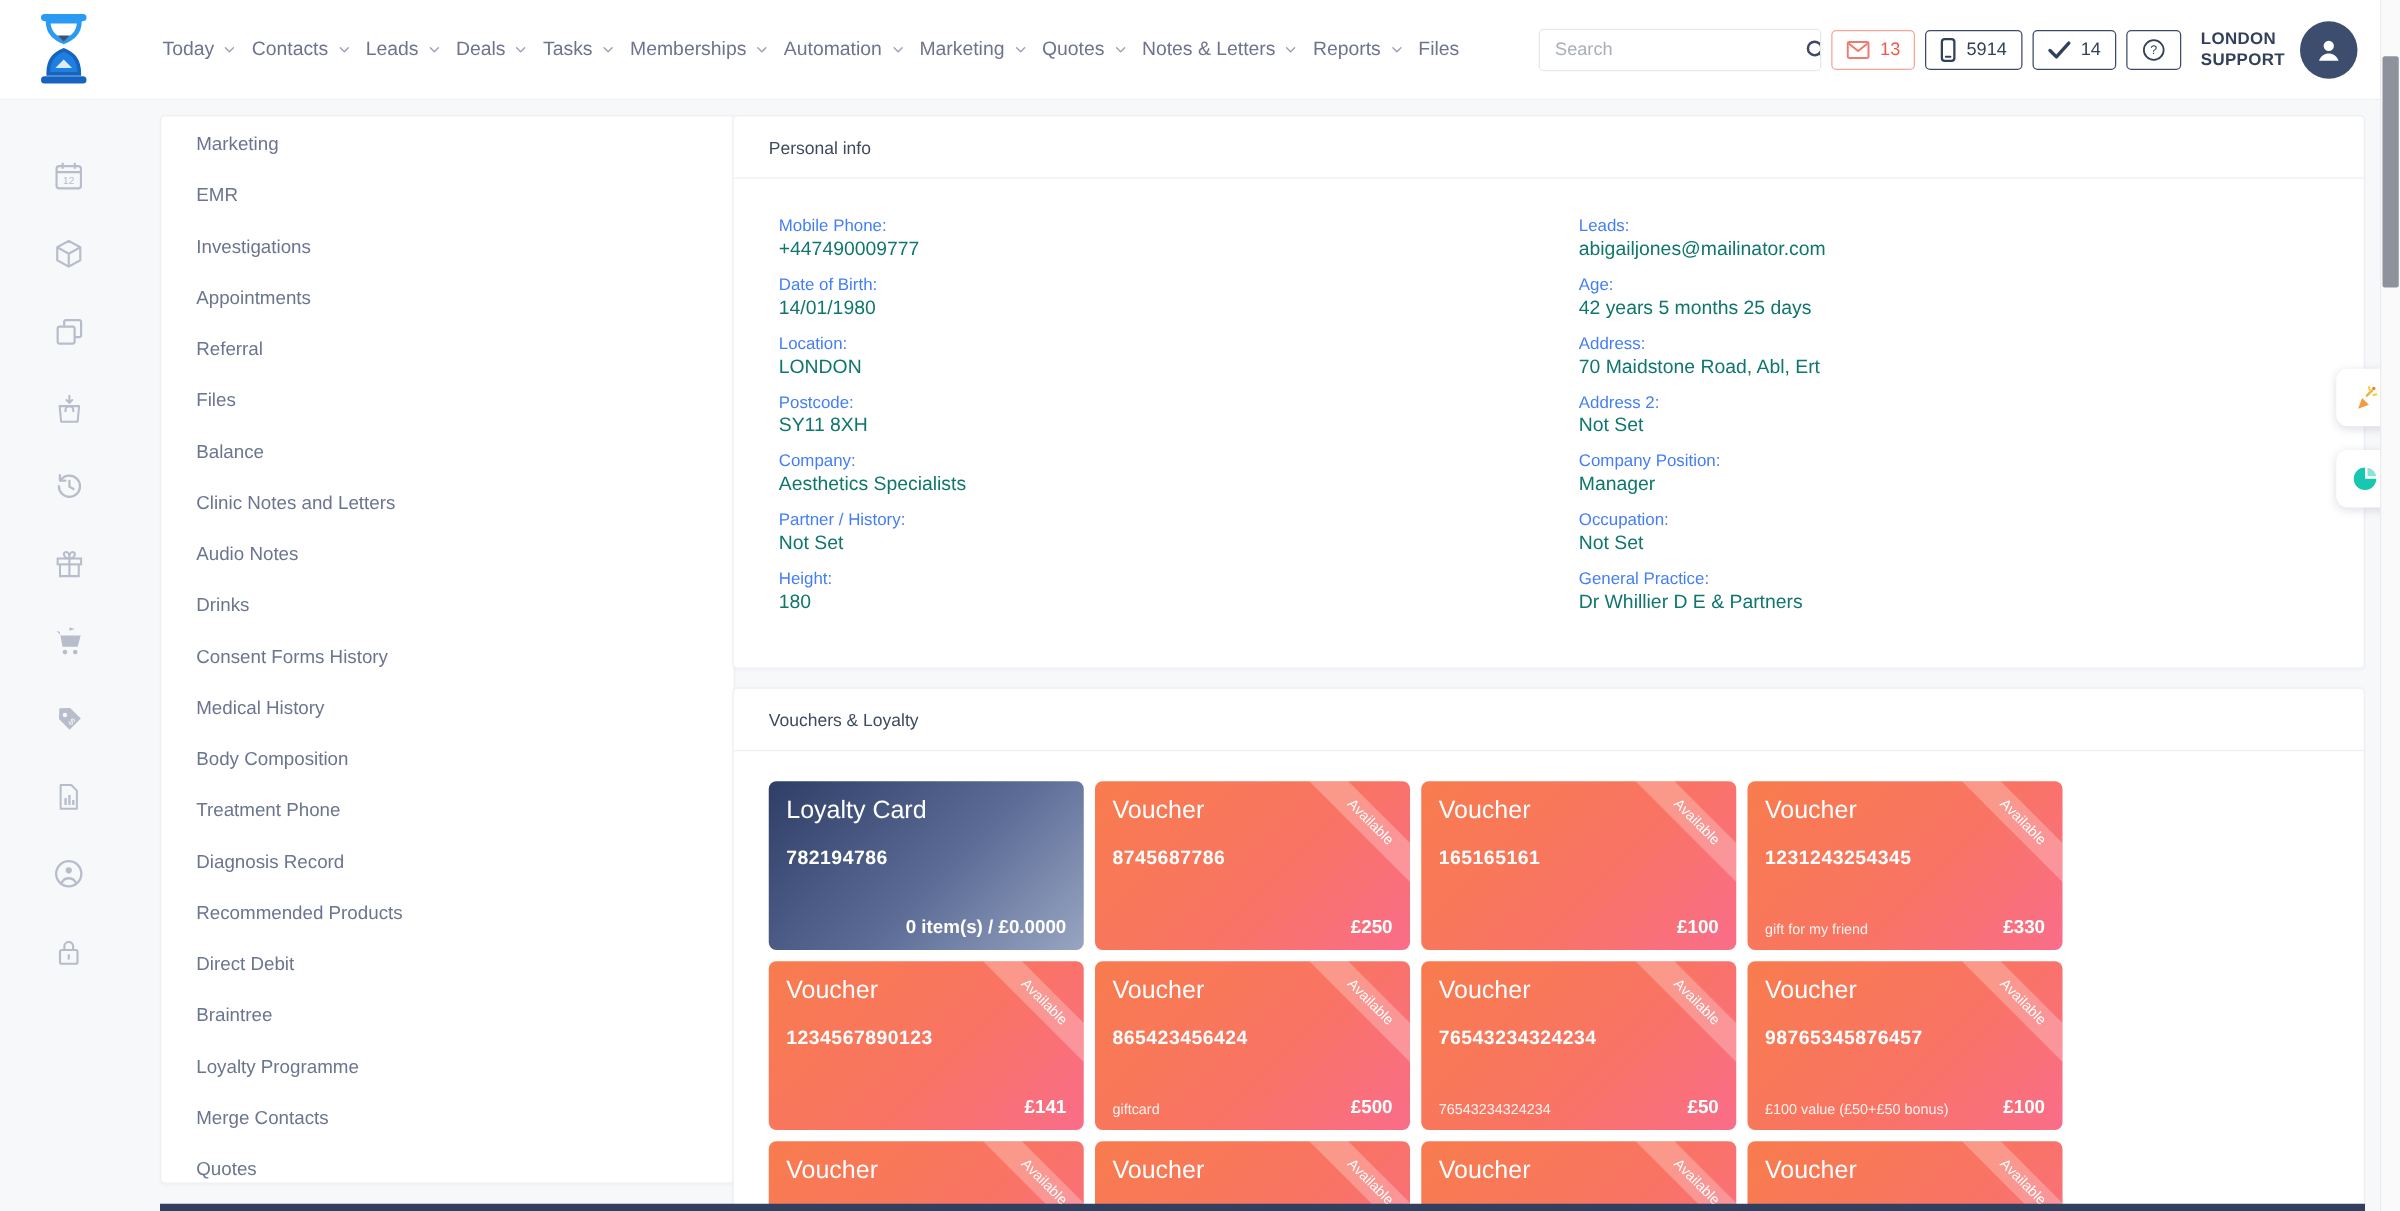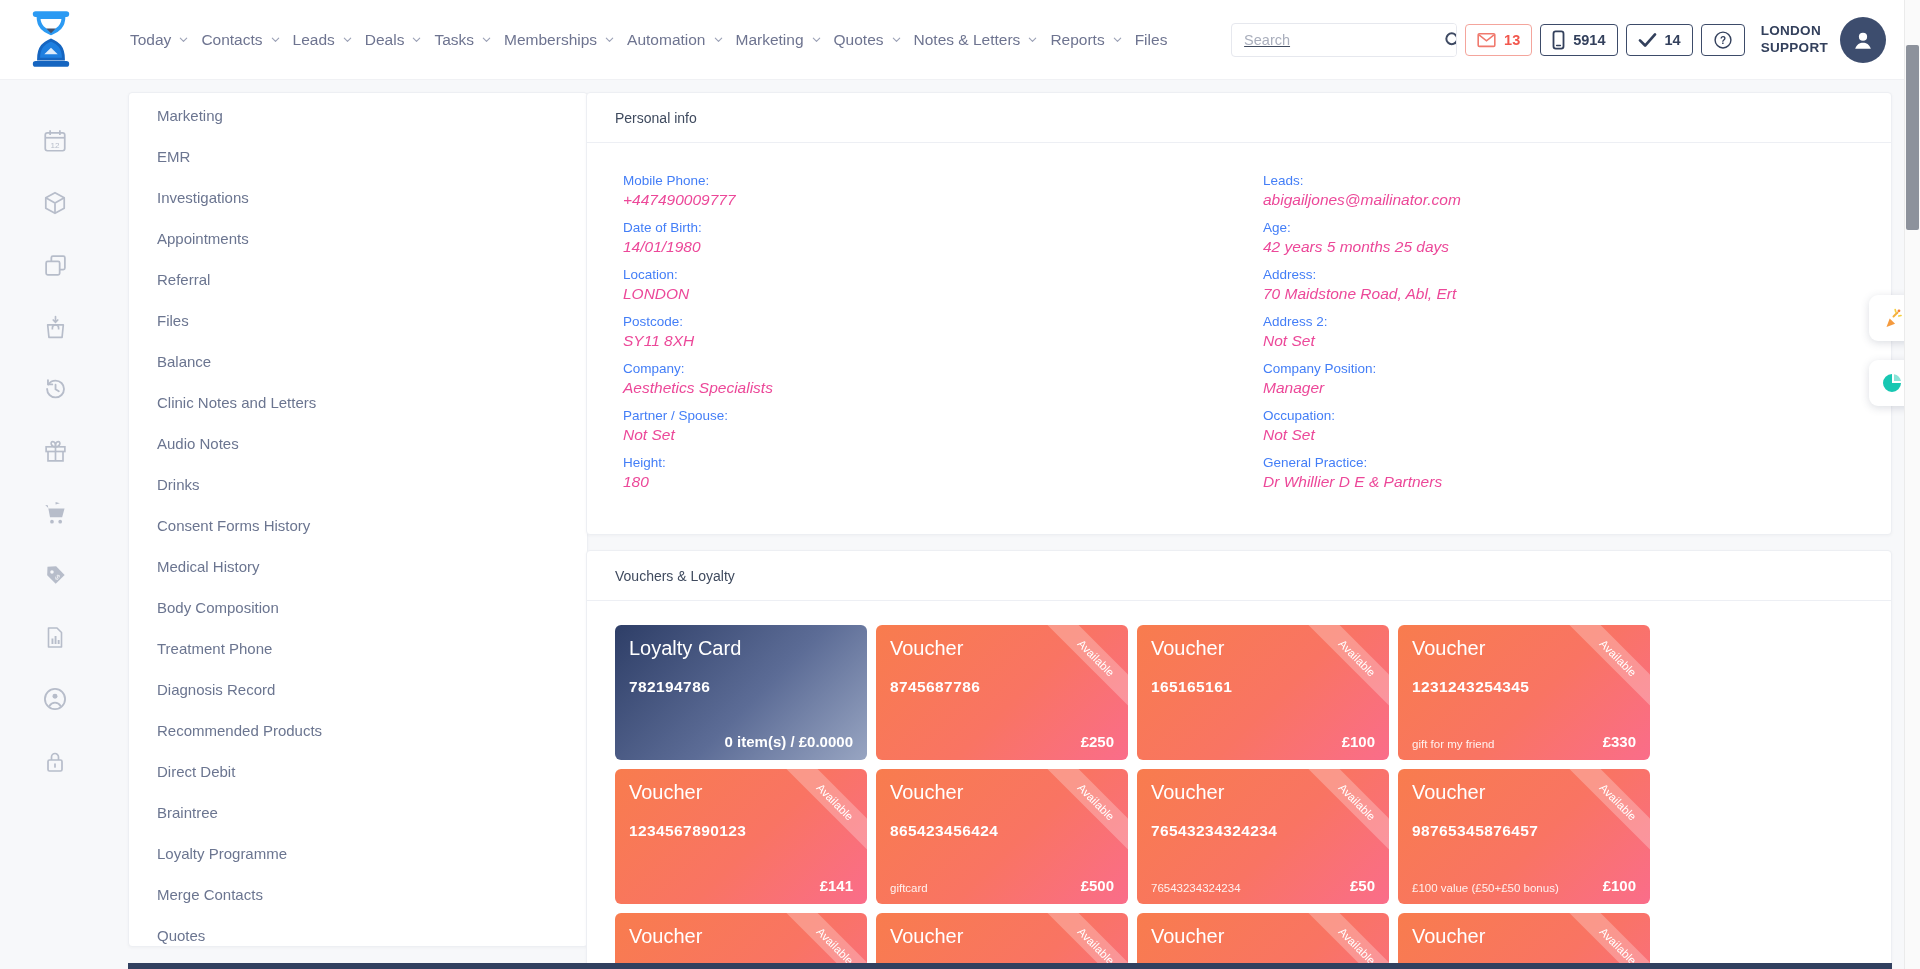--- a/index.html
+++ b/index.html
@@ -20,28 +20,28 @@
   }
   .logo { width:46px; height:60px; flex:0 0 auto; margin-right:56px; }
   .main-nav { display:flex; align-items:center; gap:12px; }
   .nav-item { display:flex; align-items:center; gap:7px; cursor:pointer;
     font-size:15.5px; color:#6e7490; white-space:nowrap; }
   .nav-item .chev { color:#9aa0b5; }
   .header-right { margin-left:auto; display:flex; align-items:center; gap:8px; }
   .search-box { width:226px; height:34px; border:1px solid #e6e8ee; border-radius:4px;
     display:flex; align-items:center; background:#fff; overflow:hidden; }
   .search-box input { flex:1; border:none; outline:none; padding:0 12px;
-    font-size:14.5px; color:#3f4a5e; font-family:inherit;text-decoration:underline; }
+    font-size:14.5px; color:#3f4a5e; font-family:inherit; }
   .search-box input::placeholder { color:#a9aebc; }
   .search-divider { width:1px; height:100%; background:#e6e8ee; }
   .search-btn { width:42px; height:100%; display:flex; align-items:center; justify-content:center;
     color:#3e4a63; cursor:pointer; background:#fff; }
   .hbadge { height:32px; border:1.5px solid #3d4b69; border-radius:4px;
     display:flex; align-items:center; gap:8px; padding:0 11px;
-    color:#33405c; font-weight:bold; font-size:14.5px; cursor:pointer; background:#fff; }
+    color:#33405c; font-weight:normal; font-size:14.5px; cursor:pointer; background:#fff; }
   .hbadge.mail { border-color:#f4a59c; color:#f2574d; }
   .hbadge.mail .icon { color:#f0796d; }
   .hbadge .icon { color:#33405c; }
   .user-loc { font-size:13.5px; font-weight:bold; color:#33405c; line-height:1.2;
     letter-spacing:.3px; margin:0 4px 0 8px; }
   .avatar { width:46px; height:46px; border-radius:50%; background:#3d4d6e;
     display:flex; align-items:center; justify-content:center; color:#fff; cursor:pointer; }
 
   
   .rail { position:absolute; left:0; top:80px; width:110px; padding-top:30px; }
@@ -64,21 +64,21 @@
   .panel-title { height:50px; line-height:50px; padding:0 28px;
     font-size:14px; font-weight:500; color:#3f4a5e; border-bottom:1px solid #edeff4; }
   #personal-panel { top:92px; height:443px; }
   #voucher-panel  { top:550px; height:523px; }
 
   .fields-wrap { display:flex; padding:30px 36px 0 36px; }
   .fields-col { width:640px; }
   .fields-col:last-child { flex:1; }
   .field { margin-bottom:11px; }
   .field-label { font-size:13.5px; color:#437ef7; margin-bottom:3px; font-weight:500; }
-  .field-value { font-size:15.5px; color:#ec4899;font-style:italic; }
+  .field-value { font-size:15.5px; color:#0f766e; }
 
   
   .cards-grid { padding:24px 28px; display:grid;
     grid-template-columns:repeat(4, 252px); gap:9px; }
   .card { position:relative; width:252px; height:135px; border-radius:6px;
     overflow:hidden; color:#fff; padding:12px 14px; cursor:pointer; }
   .card.voucher { background:linear-gradient(135deg,#f87c4e 0%,#f97463 55%,#fa6d8a 100%); }
   .card.loyalty { background:linear-gradient(135deg,#2e3e67 0%,#5c6c96 55%,#98a5c2 100%); }
   .card-title { font-size:20px; font-weight:500; }
   .card-number { margin-top:18px; font-size:15.5px; font-weight:bold; letter-spacing:.4px; }
@@ -428,21 +428,21 @@
      </div>
         <div class="field">
        <div class="field-label">Postcode:</div>
        <div class="field-value">SY11 8XH</div>
      </div>
         <div class="field">
        <div class="field-label">Company:</div>
        <div class="field-value">Aesthetics Specialists</div>
      </div>
         <div class="field">
-       <div class="field-label">Partner / Spouse:</div>
+       <div class="field-label">Partner / History:</div>
        <div class="field-value">Not Set</div>
      </div>
         <div class="field">
        <div class="field-label">Height:</div>
        <div class="field-value">180</div>
      </div>
       </div>
     <div class="fields-col">
         <div class="field">
        <div class="field-label">Leads:</div>

